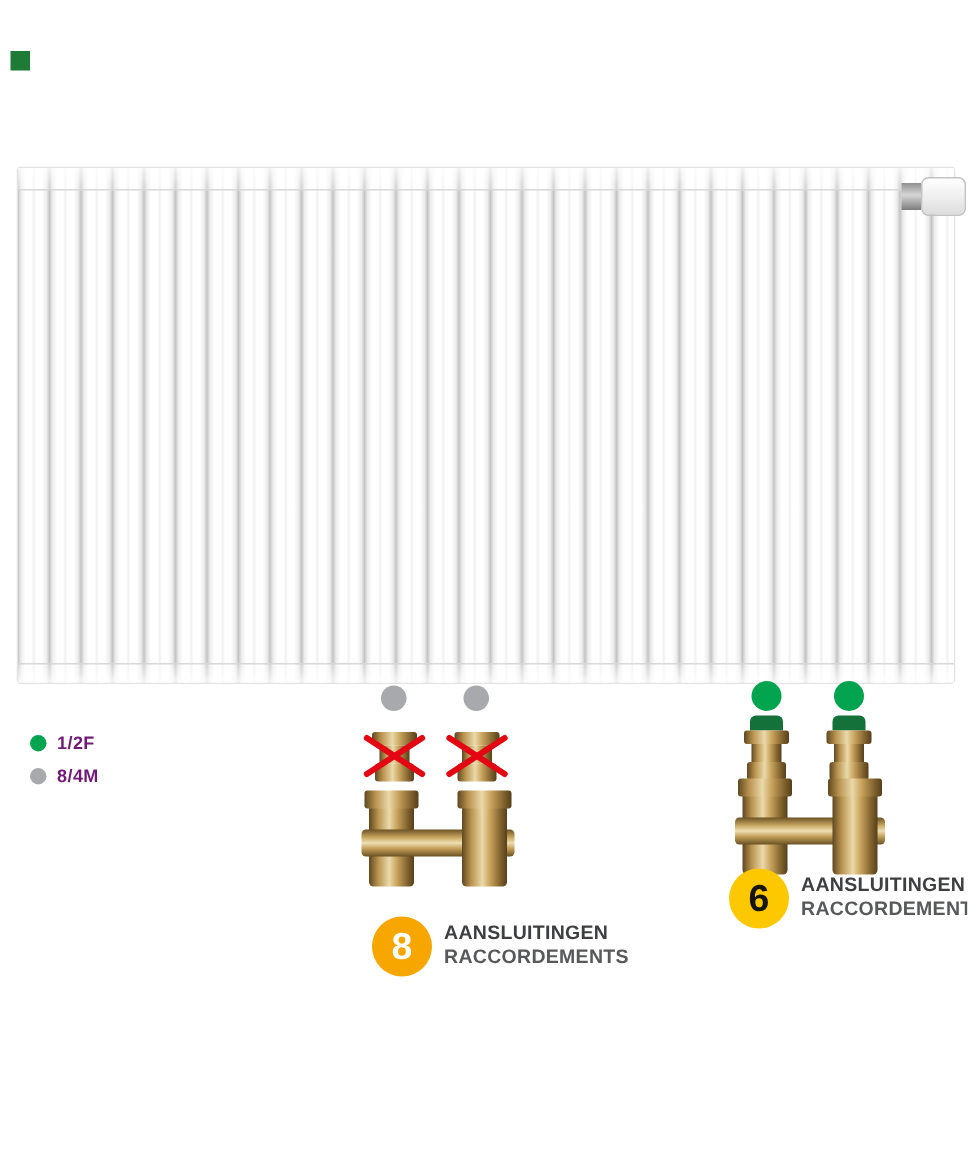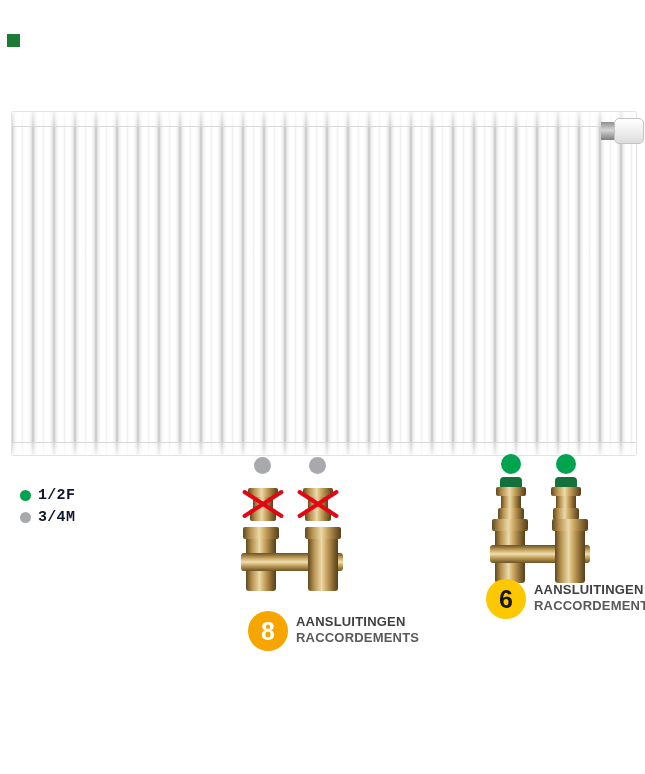--- a/index.html
+++ b/index.html
@@ -34,21 +34,21 @@
 
   .dot{position:absolute;border-radius:50%;}
   .dot.gray{width:17px;height:17px;background:var(--gray);}
   .dot.green{width:20px;height:20px;background:var(--green);}
 
   .legend{position:absolute;left:20px;top:484px;}
   .legend-row{display:flex;align-items:center;gap:7px;height:22px;}
   .legend-dot{width:11px;height:11px;border-radius:50%;flex:0 0 auto;}
   .legend-dot.green{background:var(--green);}
   .legend-dot.gray{background:var(--gray);}
-  .legend-label{font-size:15px;font-weight:bold;color:#0f172a;letter-spacing:0.3px;font-family:Liberation Mono, monospace;}
+  .legend-label{font-size:12px;font-weight:bold;color:#701a75;letter-spacing:0.3px;}
 
   .fitting{position:absolute;width:30px;display:flex;flex-direction:column;align-items:center;}
   .f-cap{width:22px;height:10px;background:var(--cap-green);border-radius:4px 4px 0 0;}
   .f-top{width:30px;height:9px;background:var(--brass-v);border-radius:2px;}
   .f-mid{width:20px;height:12px;background:var(--brass-v);}
   .f-bot{width:26px;height:12px;background:var(--brass-v);border-radius:2px;}
 
   .cross{position:absolute;width:40px;height:28px;}
   .cross::before,.cross::after{content:"";position:absolute;left:-4px;top:12px;width:48px;height:4px;background:var(--red);border-radius:2px;}
   .cross::before{transform:rotate(33deg);}
@@ -90,21 +90,21 @@
   <div class="dot green" style="left:501px;top:454px;"></div>
   <div class="dot green" style="left:556px;top:454px;"></div>
 
   <div class="legend">
     <div class="legend-row">
       <span class="legend-dot green"></span>
       <span class="legend-label">1/2F</span>
     </div>
     <div class="legend-row">
       <span class="legend-dot gray"></span>
-      <span class="legend-label">3/4M</span>
+      <span class="legend-label">8/4M</span>
     </div>
   </div>
 
   <div class="fitting" style="left:248px;top:488px;">
     <div class="f-top"></div>
     <div class="f-mid"></div>
     <div class="f-bot"></div>
   </div>
   <div class="cross" style="left:243px;top:490px;"></div>
 

